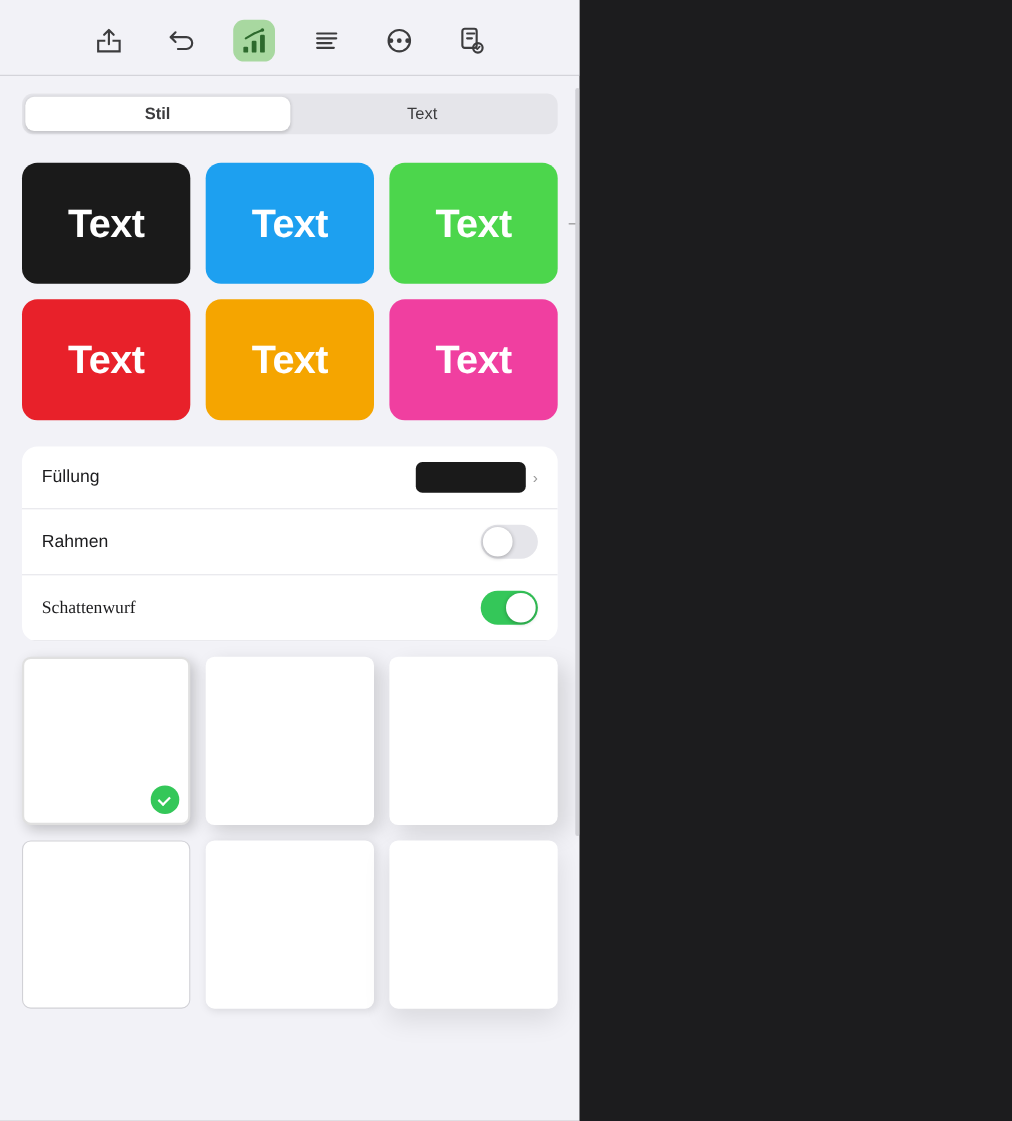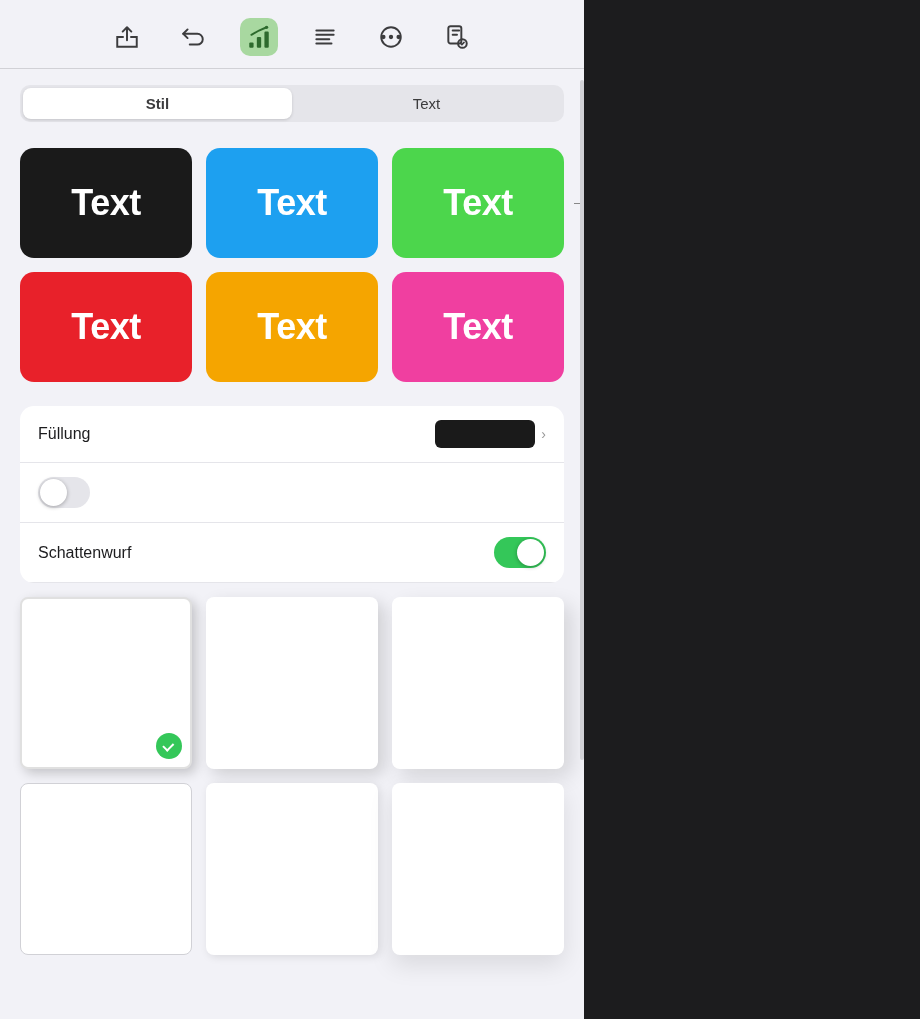--- a/index.html
+++ b/index.html
@@ -6,21 +6,21 @@
     body {
       width: 920px;
       height: 1019px;
       background: #1c1c1e;
       font-family: -apple-system, BlinkMacSystemFont, 'Helvetica Neue', sans-serif;
       display: flex;
       flex-direction: row;
     }
 
     .panel {
-      width: 584px;
+      width: 527px;
       height: 1019px;
       background: #f2f2f7;
       display: flex;
       flex-direction: column;
       position: relative;
     }
 
     .dark-right {
       flex: 1;
       background: #1c1c1e;
@@ -139,20 +139,21 @@
 
     .prop-row {
       display: flex;
       align-items: center;
       padding: 14px 18px;
       border-bottom: 1px solid #e5e5ea;
     }
 
     .prop-row:last-child {
       border-bottom: none;
+      font-family: Liberation Serif, serif;
     }
 
     .prop-label {
       font-size: 16px;
       color: #1c1c1e;
       flex: 1;
     }
 
     .prop-color-swatch {
       width: 100px;
@@ -375,20 +376,21 @@
 
   <div class="properties">
 
     <div class="prop-row">
       <span class="prop-label">Füllung</span>
       <div class="prop-color-swatch"></div>
       <span class="prop-chevron">›</span>
     </div>
 
     <div class="prop-row">
+      <span class="prop-label">Rahmen</span>
       <div class="toggle off">
         <div class="toggle-thumb"></div>
       </div>
     </div>
 
     <div class="prop-row" style="border-bottom: 1px solid #e5e5ea;">
       <span class="prop-label">Schattenwurf</span>
       <div class="toggle on">
         <div class="toggle-thumb"></div>
       </div>

